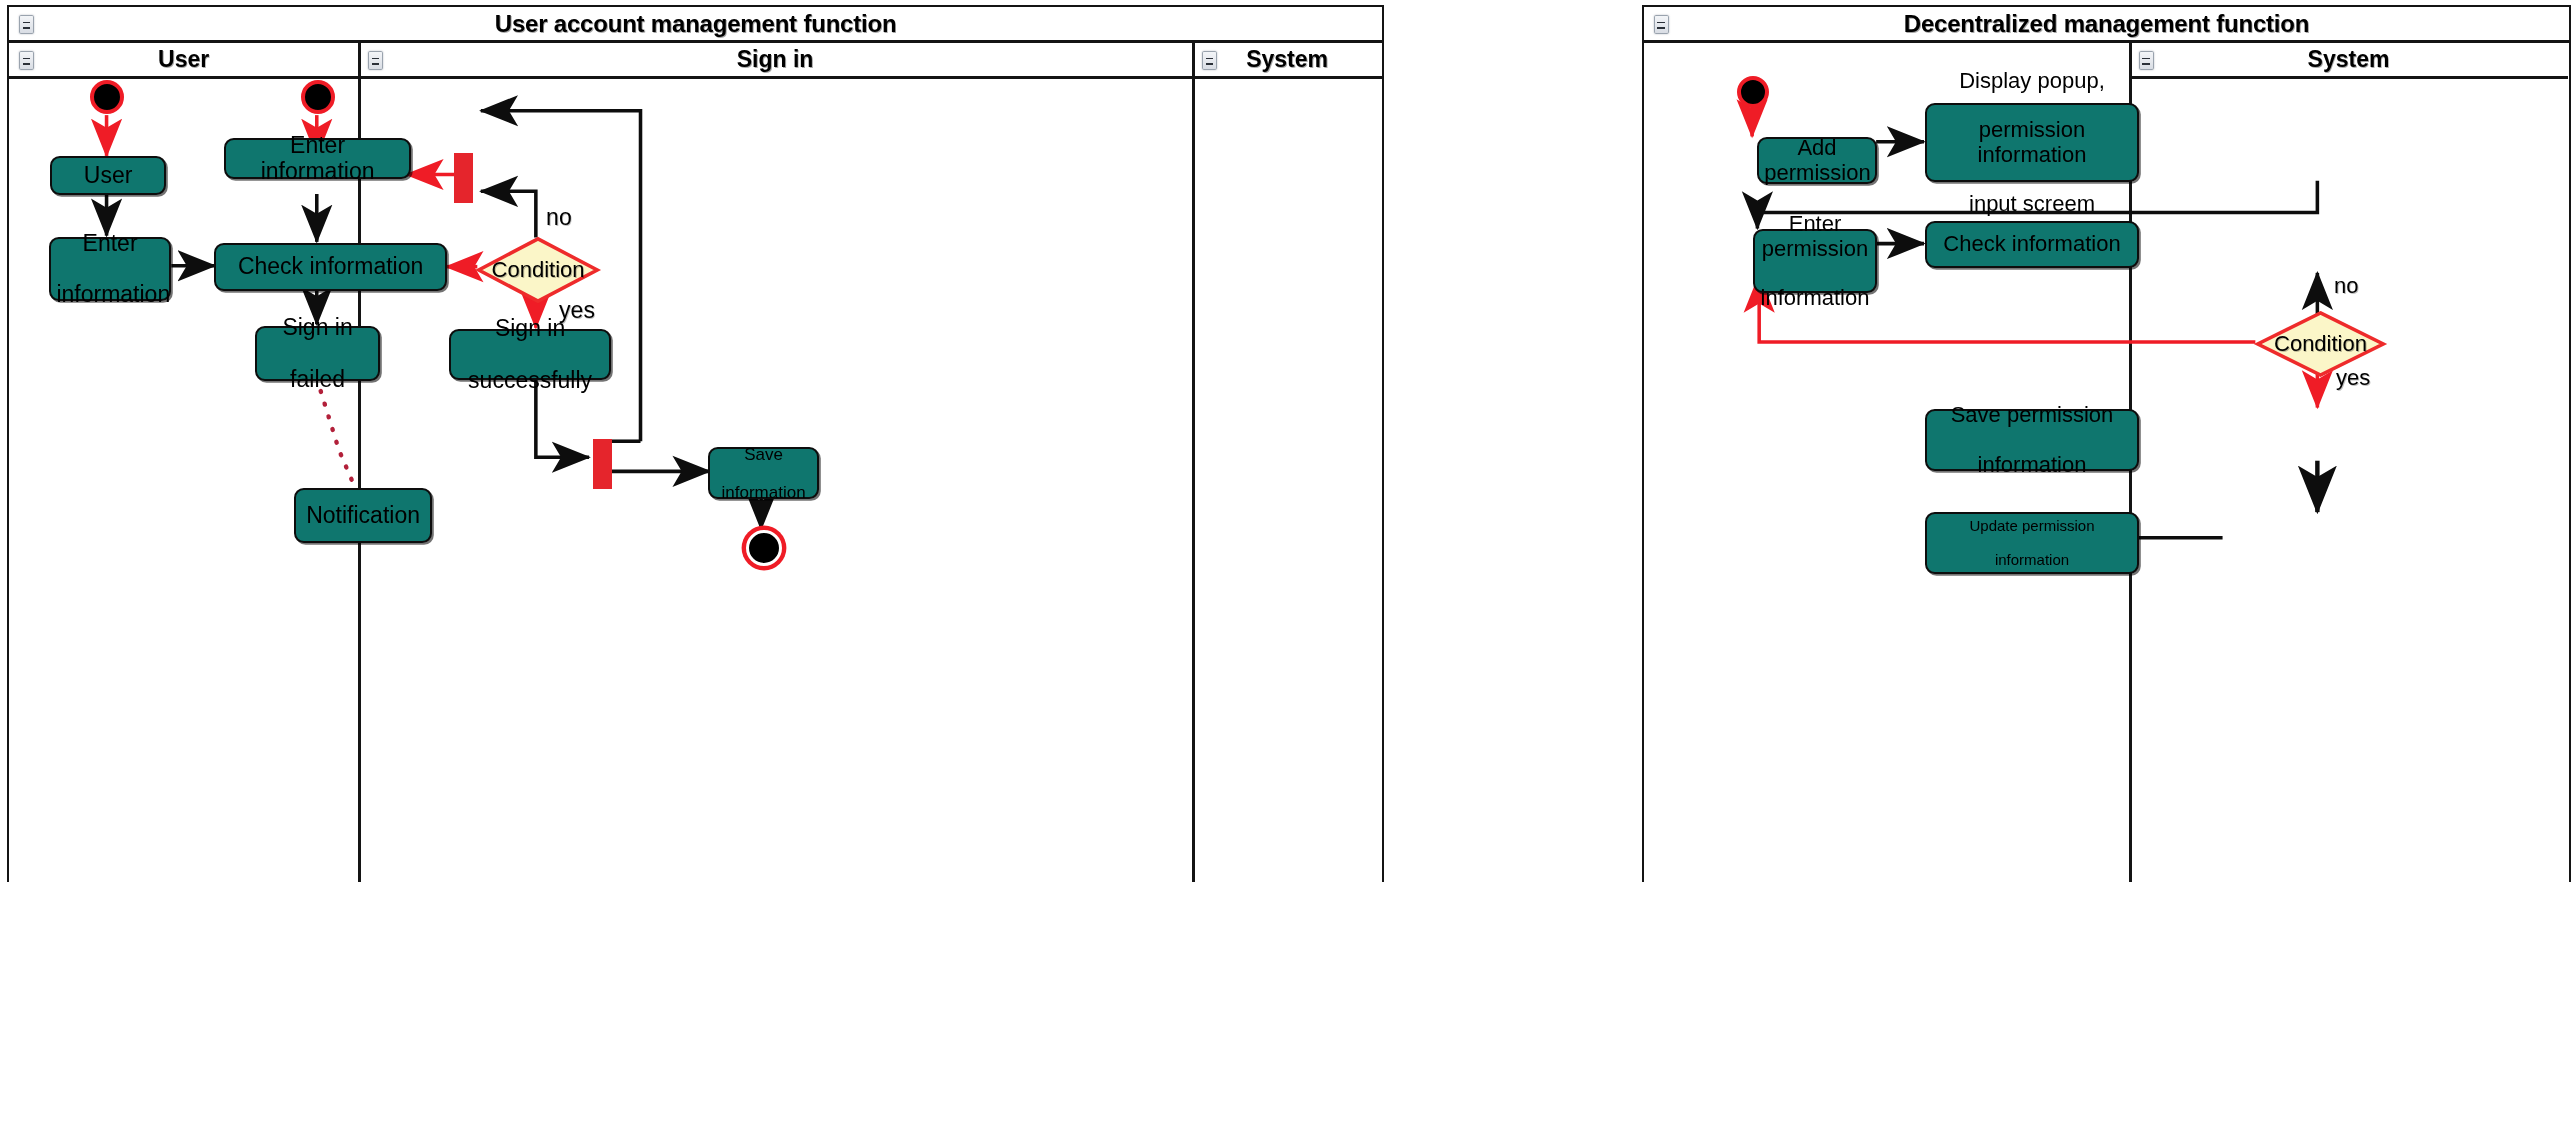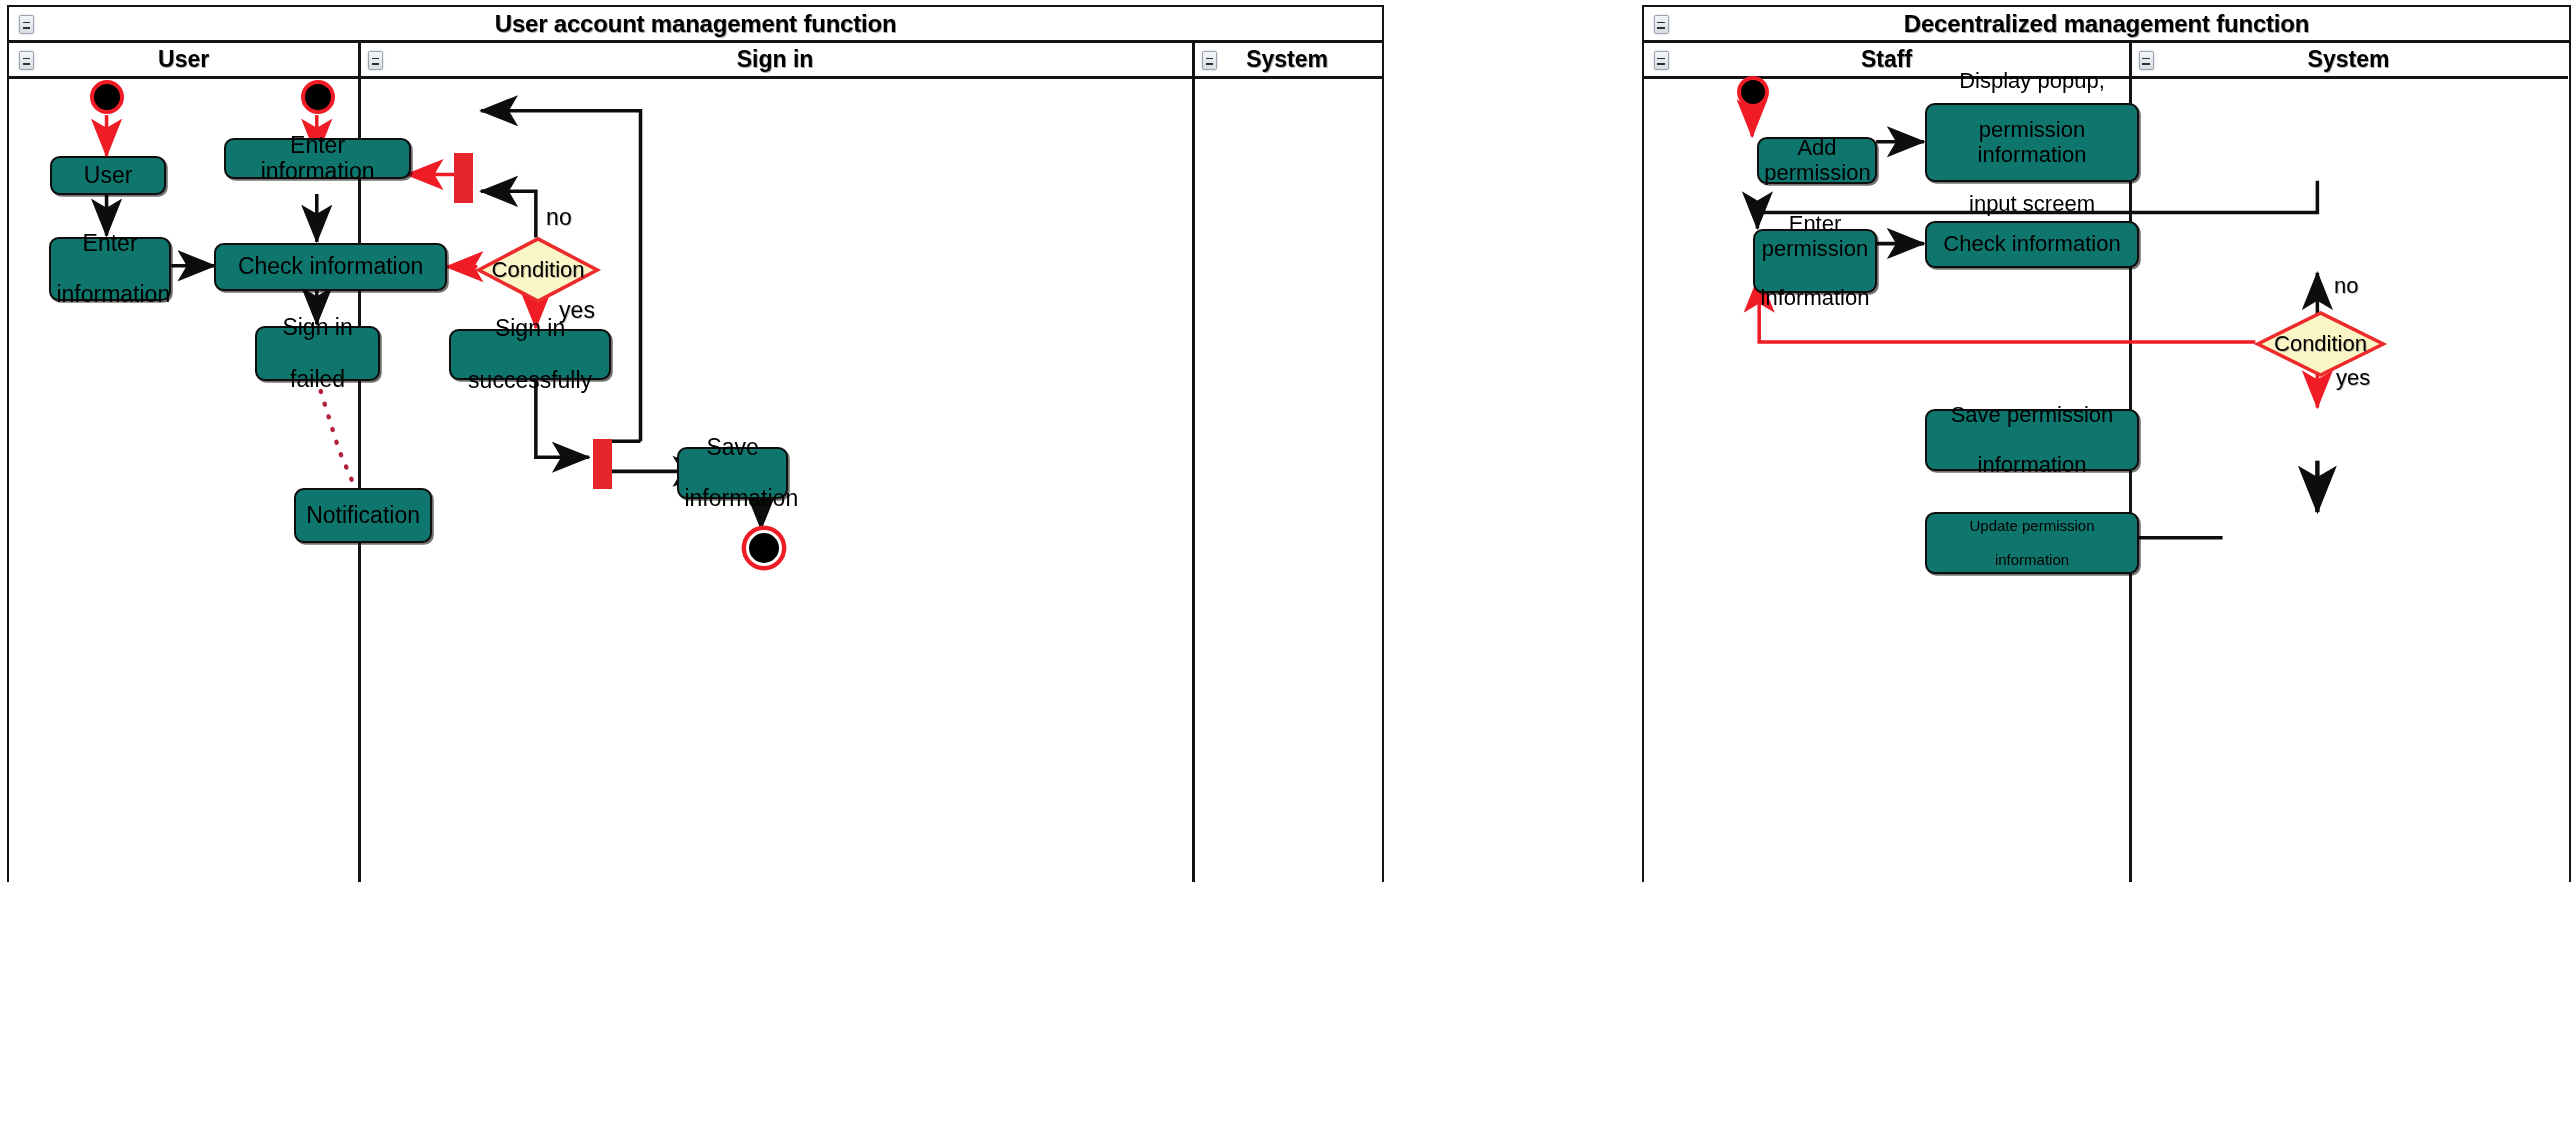--- a/index.html
+++ b/index.html
@@ -294,21 +294,21 @@
       <div class="diamond" style="left:468px; top:230px; width:122px; height:66px;">
         <svg width="122" height="66" viewBox="0 0 137 74">
           <polygon points="68.5,2 135,37 68.5,72 2,37" fill="#fbf6c8" stroke="#ee2b2b" stroke-width="4"></polygon>
         </svg>
         <div class="diamond-label" style="font-size:22px;">Condition</div>
       </div>
 
       <div class="edge-label" style="left:537px; top:198px; font-size:23px;">no</div>
       <div class="edge-label" style="left:550px; top:291px; font-size:23px;">yes</div>
 
-      <div class="node" style="left:668px; top:440px; width:111px; height:52px; font-size:23px;">
+      <div class="node" style="left:699px; top:440px; width:111px; height:52px; font-size:17px;">
         <span>
           <span>Save</span><br>
           <span>information</span>
         </span>
       </div>
 
       <div class="final" style="left:737px; top:523px; width:36px; height:36px;"></div>
 
     </div>
 
@@ -317,24 +317,20 @@
 
   <div class="diagram" style="left:1642px; top:5.3px; width:929px; height:1059px;">
 
     <div class="frame" style="left:0; top:0; width:929px; height:1055px;">
 
       <div class="title-band" style="height:36px;">
         <div class="collapse-icon" style="left:9.8px; top:8px;"></div>
         <div class="band-title" style="font-size:24px;">Decentralized management function</div>
       </div>
 
-      <div class="lane-head" style="left:0; top:36px; width:485px; height:36px;">
-        <div class="collapse-icon" style="left:9.8px; top:8px;"></div>
-        <div class="lane-head-label" style="font-size:23px;">Staff</div>
-      </div>
 
       <div class="lane-head" style="left:485px; top:36px; width:439px; height:36px;">
         <div class="collapse-icon" style="left:9.8px; top:8px;"></div>
         <div class="lane-head-label" style="font-size:23px;">System</div>
       </div>
 
       <div class="lane-div" style="left:485px; top:36px; height:1015px;"></div>
 
       <svg class="wires" viewBox="0 0 1044 1186" preserveAspectRatio="none">
         <defs>

